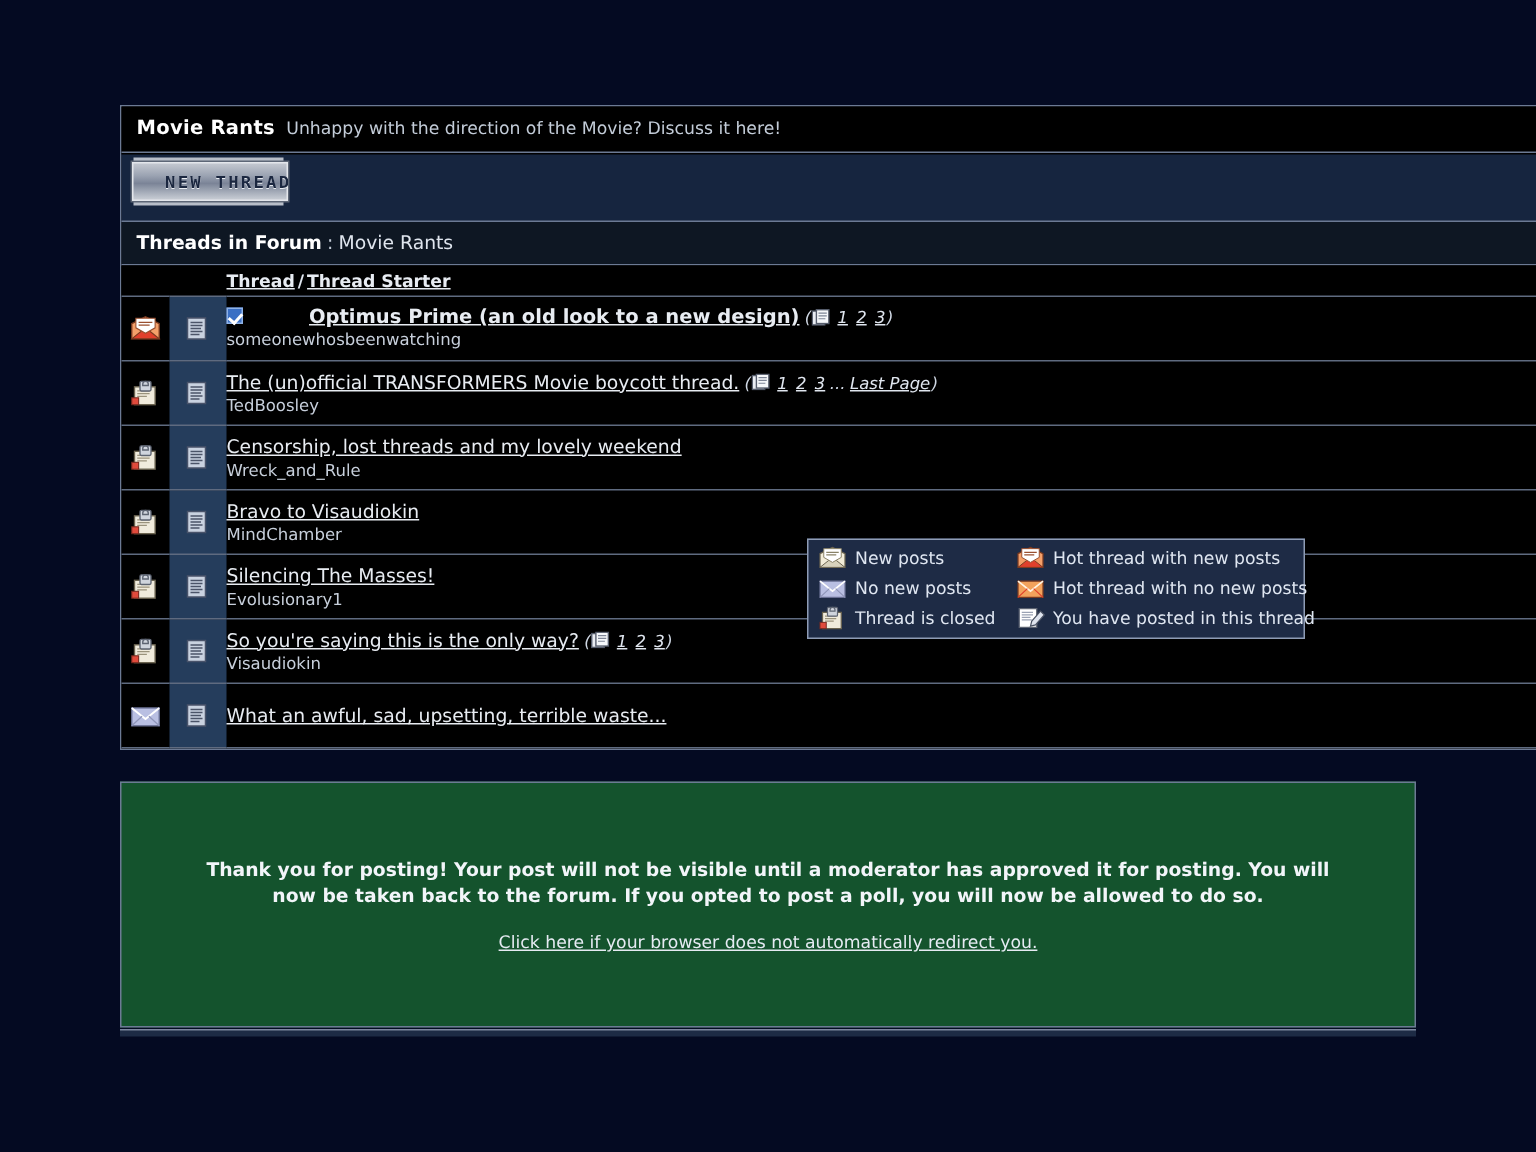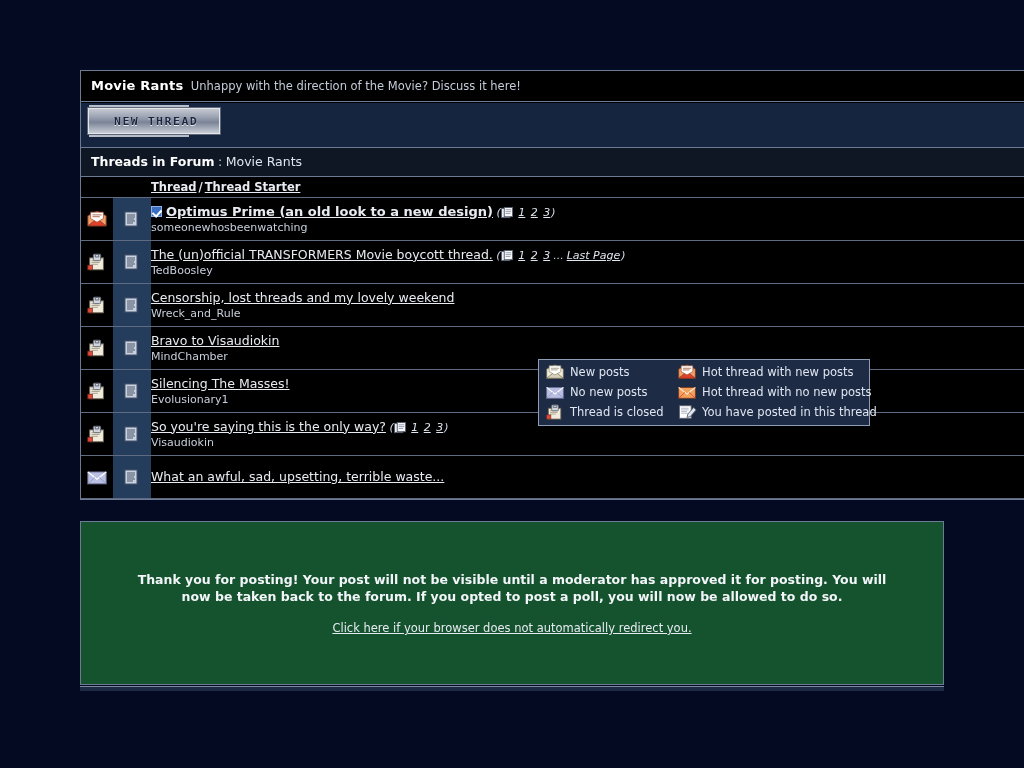--- a/index.html
+++ b/index.html
@@ -40,24 +40,23 @@
     height:44px;
     position:relative;
   }
   .newthread-btn{
     position:absolute;left:6px;top:4px;
     width:104px;height:26px;
     background:linear-gradient(180deg,#c8ccd4 0%,#9ba3b2 35%,#7b8497 55%,#aab1bd 80%,#cfd3da 100%);
     border:1px solid #5d6explicit;
     border:1px solid #5d6676;
     box-shadow:inset 0 0 0 1px #e3e6eb;
-    display:flex;align-items:center;justify-content:flex-start;
+    display:flex;align-items:center;justify-content:flex-end;
     cursor:pointer;
     overflow:hidden;
-    padding-left:28px;
   }
   .newthread-btn span{
     font-family:"DejaVu Sans Mono","Liberation Mono",monospace;
     font-size:11px;font-weight:bold;letter-spacing:1.4px;
     color:#1b2740;
     text-shadow:0 1px 0 #e9ecf1;
     transform:scaleX(1.05);
   }
   .btn-tab{
     position:absolute;background:#b8bec9;height:3px;
@@ -94,21 +93,21 @@
   }
   .colhead-cell .slash{color:#dfe5ee;font-weight:bold;font-size:11.5px;padding:0 2px;}
 
   .trow td{height:42px;}
   .trow .col-icon1,.trow .col-icon2{text-align:center;vertical-align:middle;}
   .tcell{padding:4px 0 4px 14px;}
   .thr-title-line{white-space:nowrap;line-height:15px;}
   .thr-title{
     color:#e8ecf2;text-decoration:underline;font-size:12.5px;cursor:pointer;
   }
-  .thr-title.bold{font-weight:bold;font-size:13px;}
+  .thr-title.bold{font-weight:bold;font-size:13px;margin-left:40px;}
   .thr-starter{
     color:#c7cfdb;font-size:11px;line-height:14px;margin-top:1px;
   }
   .pg{color:#cfd7e3;font-size:11px;font-style:italic;}
   .pg a{color:#e0e6ef;text-decoration:underline;cursor:pointer;padding:0 1px;}
   .pg .dots{padding:0 2px;}
 
   
   .ic{display:inline-block;vertical-align:middle;}
   .chk{

